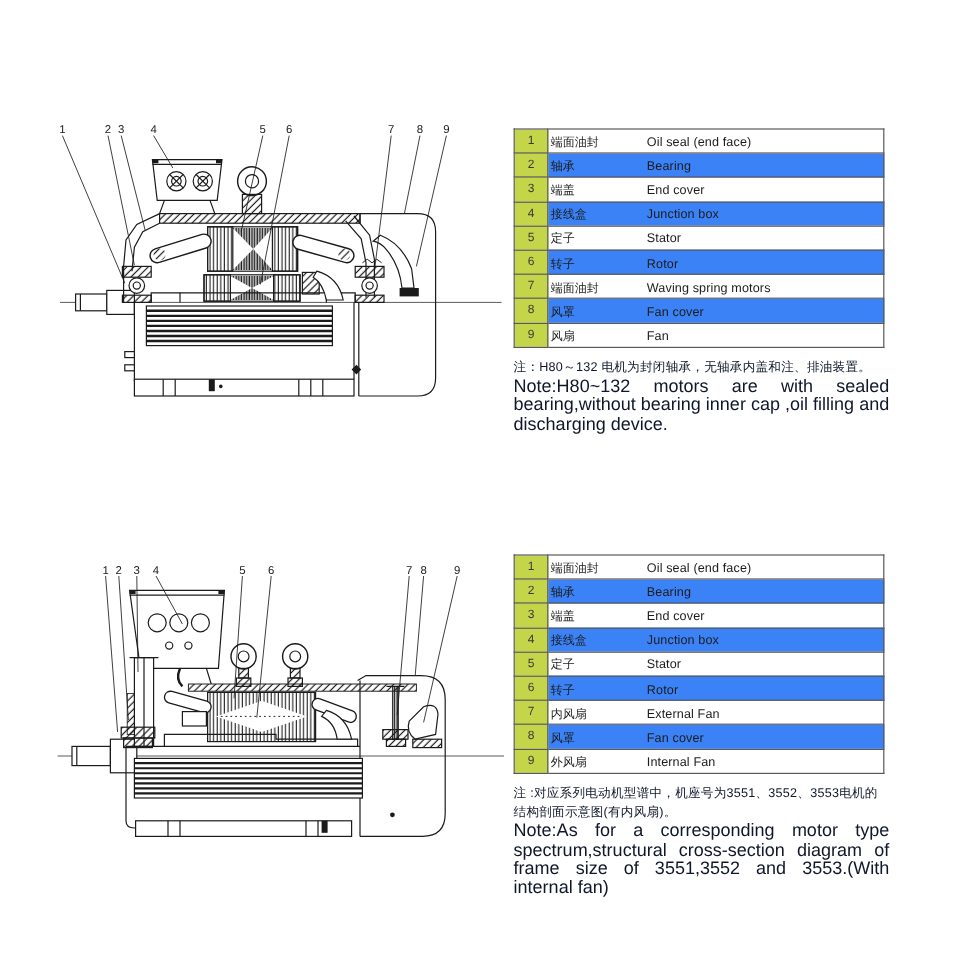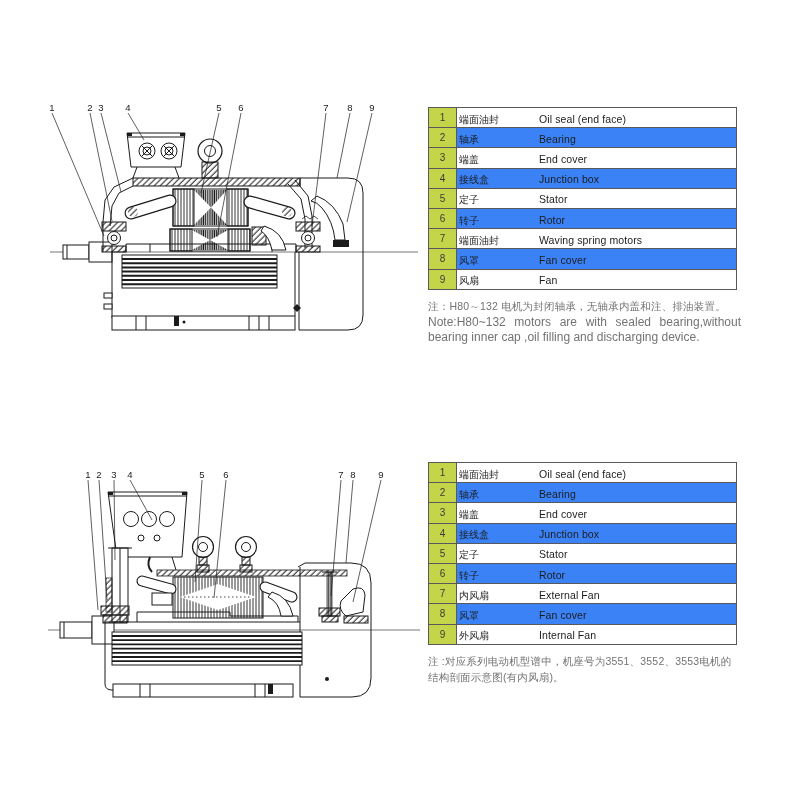--- a/index.html
+++ b/index.html
@@ -12,25 +12,25 @@
                border:1px solid #59595b;}
   #table1{left:428px;top:107px;}
   #table2{left:428px;top:462px;}
   .parts-table td{border:1px solid #59595b;padding:0;height:19.2px;vertical-align:middle;
                   color:#1c1c1c;}
   td.c-num{width:27px;text-align:center;background:#c5d54a;font-size:10px;color:#3a3a3a;}
   td.c-name{padding-left:2px;}
   tr.alt td.c-name{background:#3b82f6;}
   .cn-part{display:inline-block;width:80px;font-size:10px;}
   .en-part{font-size:10.5px;letter-spacing:.1px;}
-  .note{position:absolute;width:313px;color:#737373;}
+  .note{position:absolute;width:313px;color:#0f172a;}
   #note1{left:428px;top:299px;}
   #note2{left:428px;top:654px;}
   .note-cn{font-size:10.5px;line-height:15.5px;letter-spacing:.2px;}
-  .note-en{font-size:12px;line-height:15.5px;text-align:justify;-moz-text-align-last:left;text-align-last:left;}
+  .note-en{font-size:15px;line-height:15.5px;text-align:justify;-moz-text-align-last:left;text-align-last:left;}
   .draw{stroke:#1b1b1b;stroke-width:1;fill:none;}
   .lead{stroke:#1b1b1b;stroke-width:.7;fill:none;}
   .num{fill:#1b1b1b;stroke:none;font-size:9.5px;text-anchor:middle;}
 </style>
 </head>
 <body>
 
 <div class="canvas">
 
   <svg id="diagram1" width="400" height="252" viewBox="20 88 400 252">
@@ -427,15 +427,16 @@
         </tr>
       <tr>
           <td class="c-num">9</td>
           <td class="c-name"><span class="cn-part">外风扇</span><span class="en-part">Internal Fan</span></td>
         </tr>
     </tbody>
   </table>
 
   <div id="note2" class="note">
     <div class="note-cn">注 :对应系列电动机型谱中，机座号为3551、3552、3553电机的结构剖面示意图(有内风扇)。</div>
+    <div class="note-en">Note:As for a corresponding motor type spectrum,structural cross-section diagram of frame size of 3551,3552 and 3553.(With internal fan)</div>
   </div>
 
 </div>
 
 </body></html>

